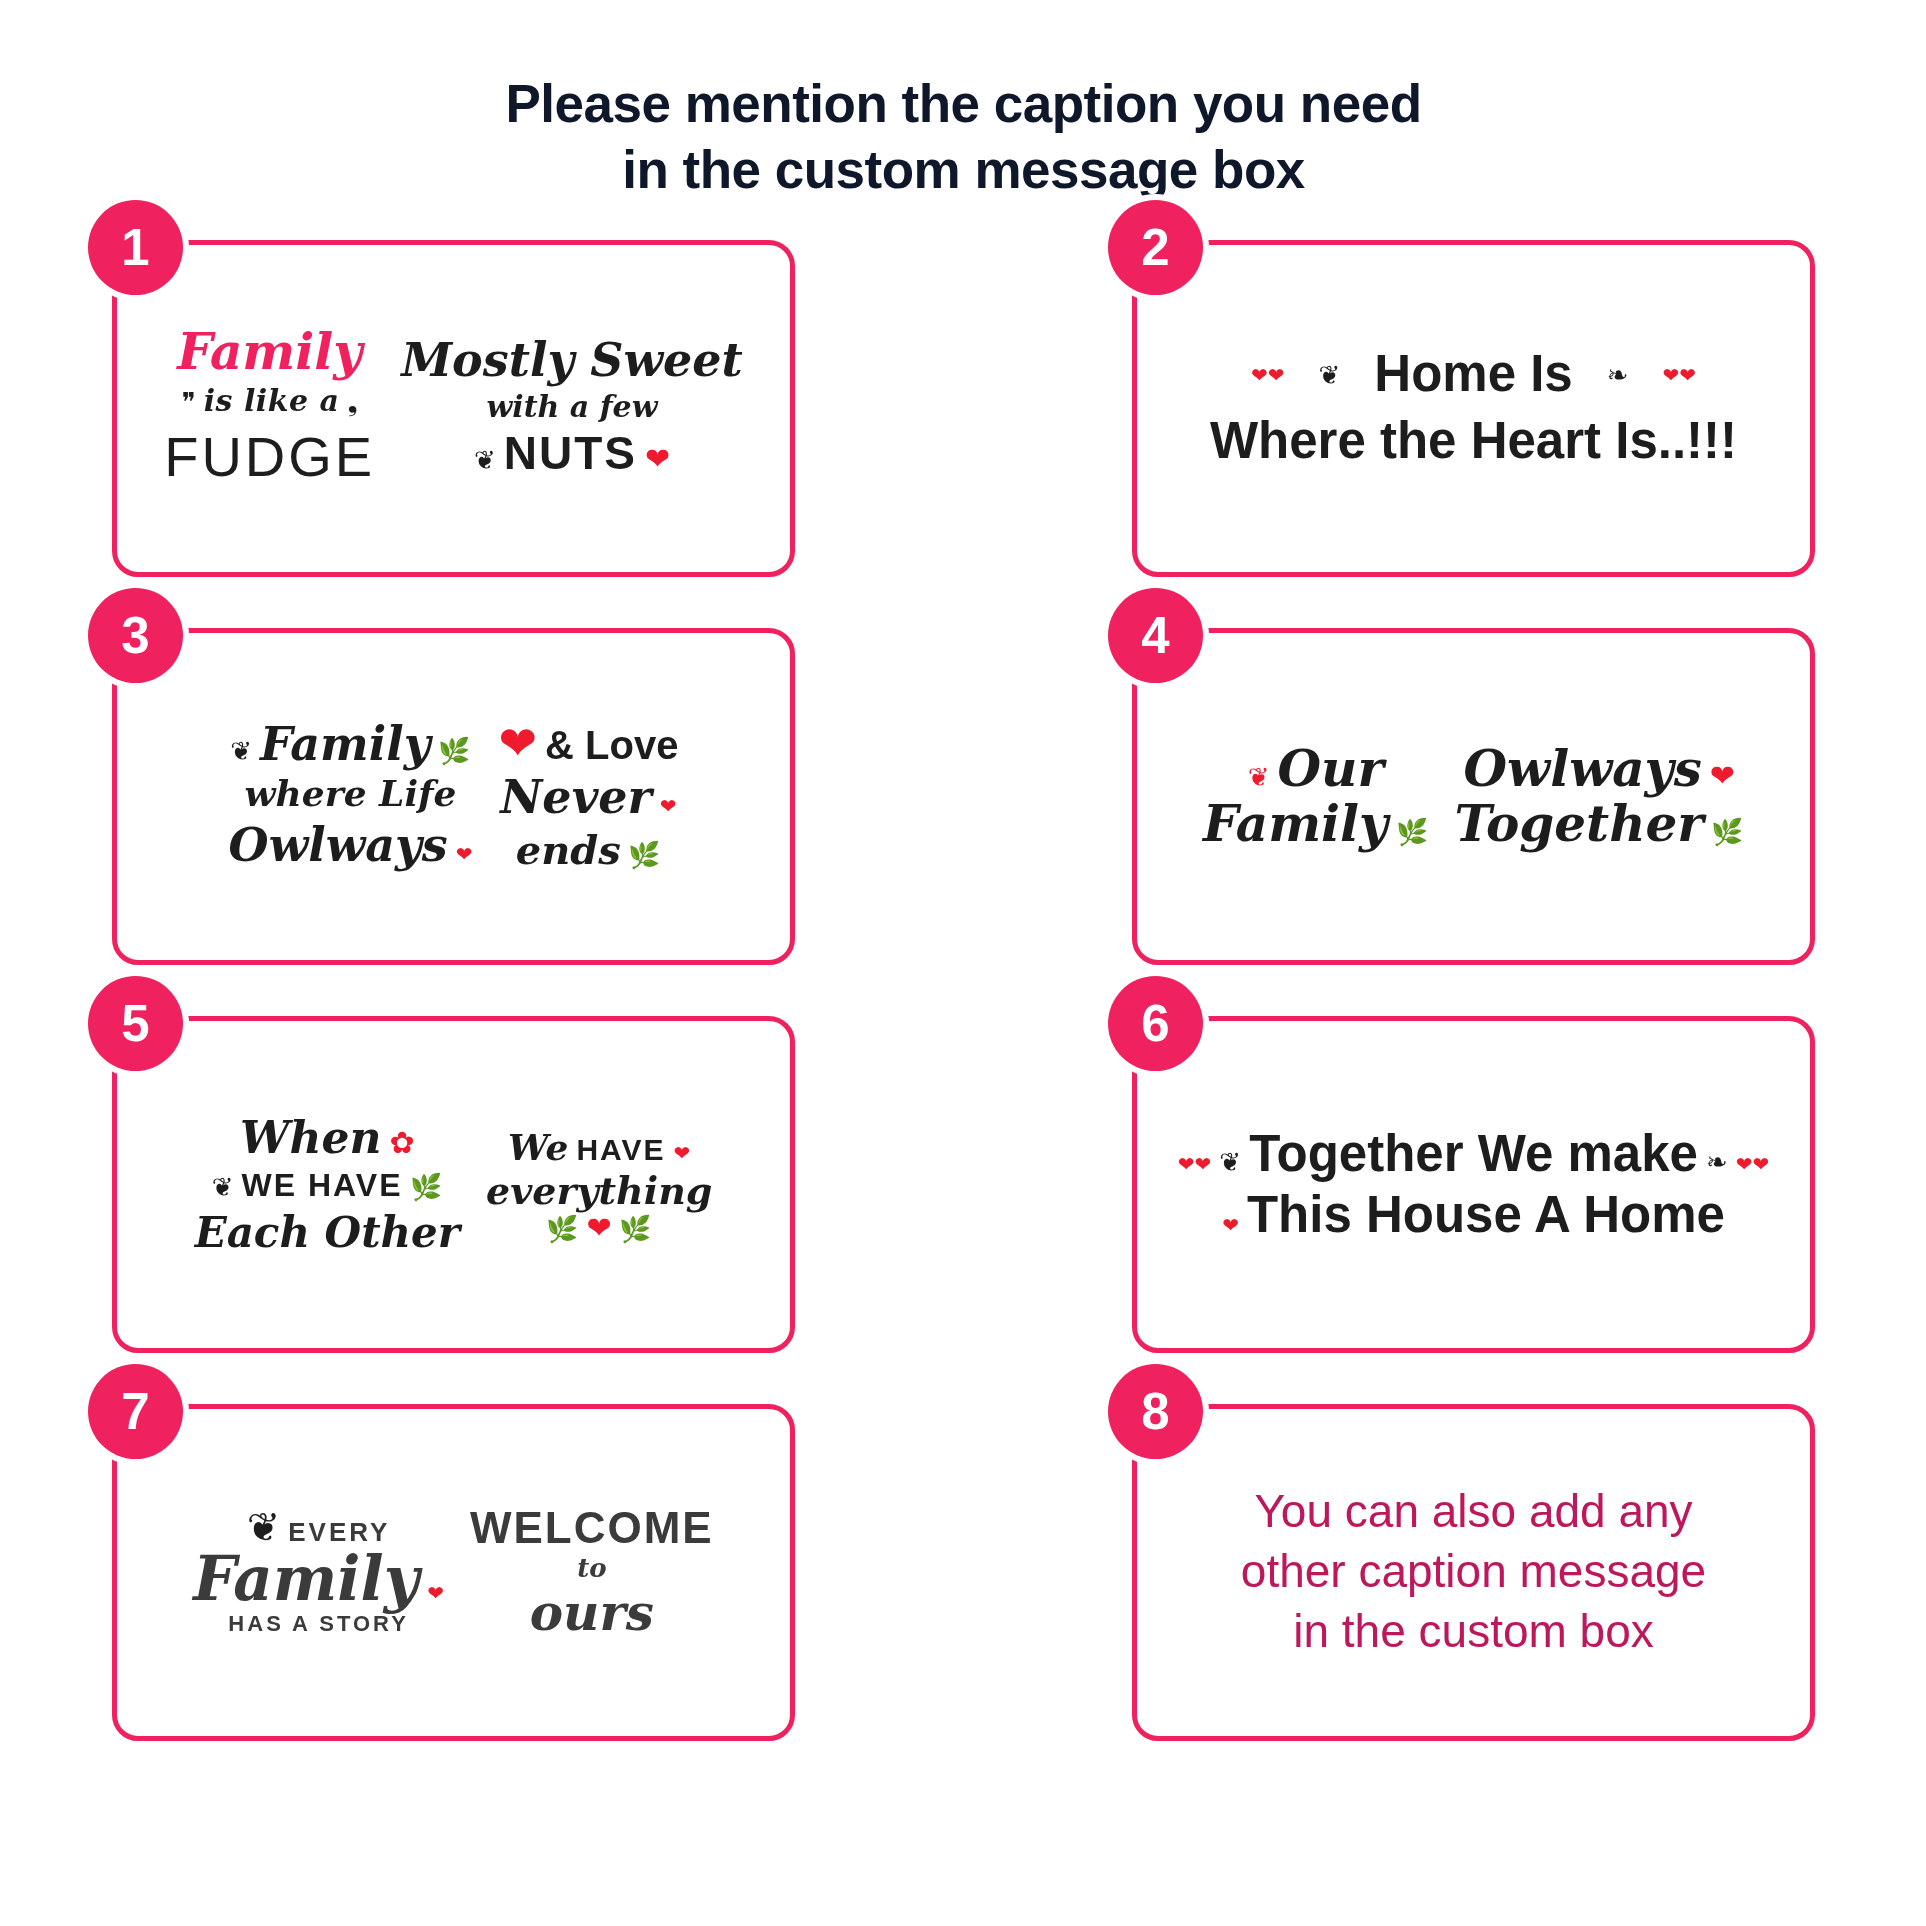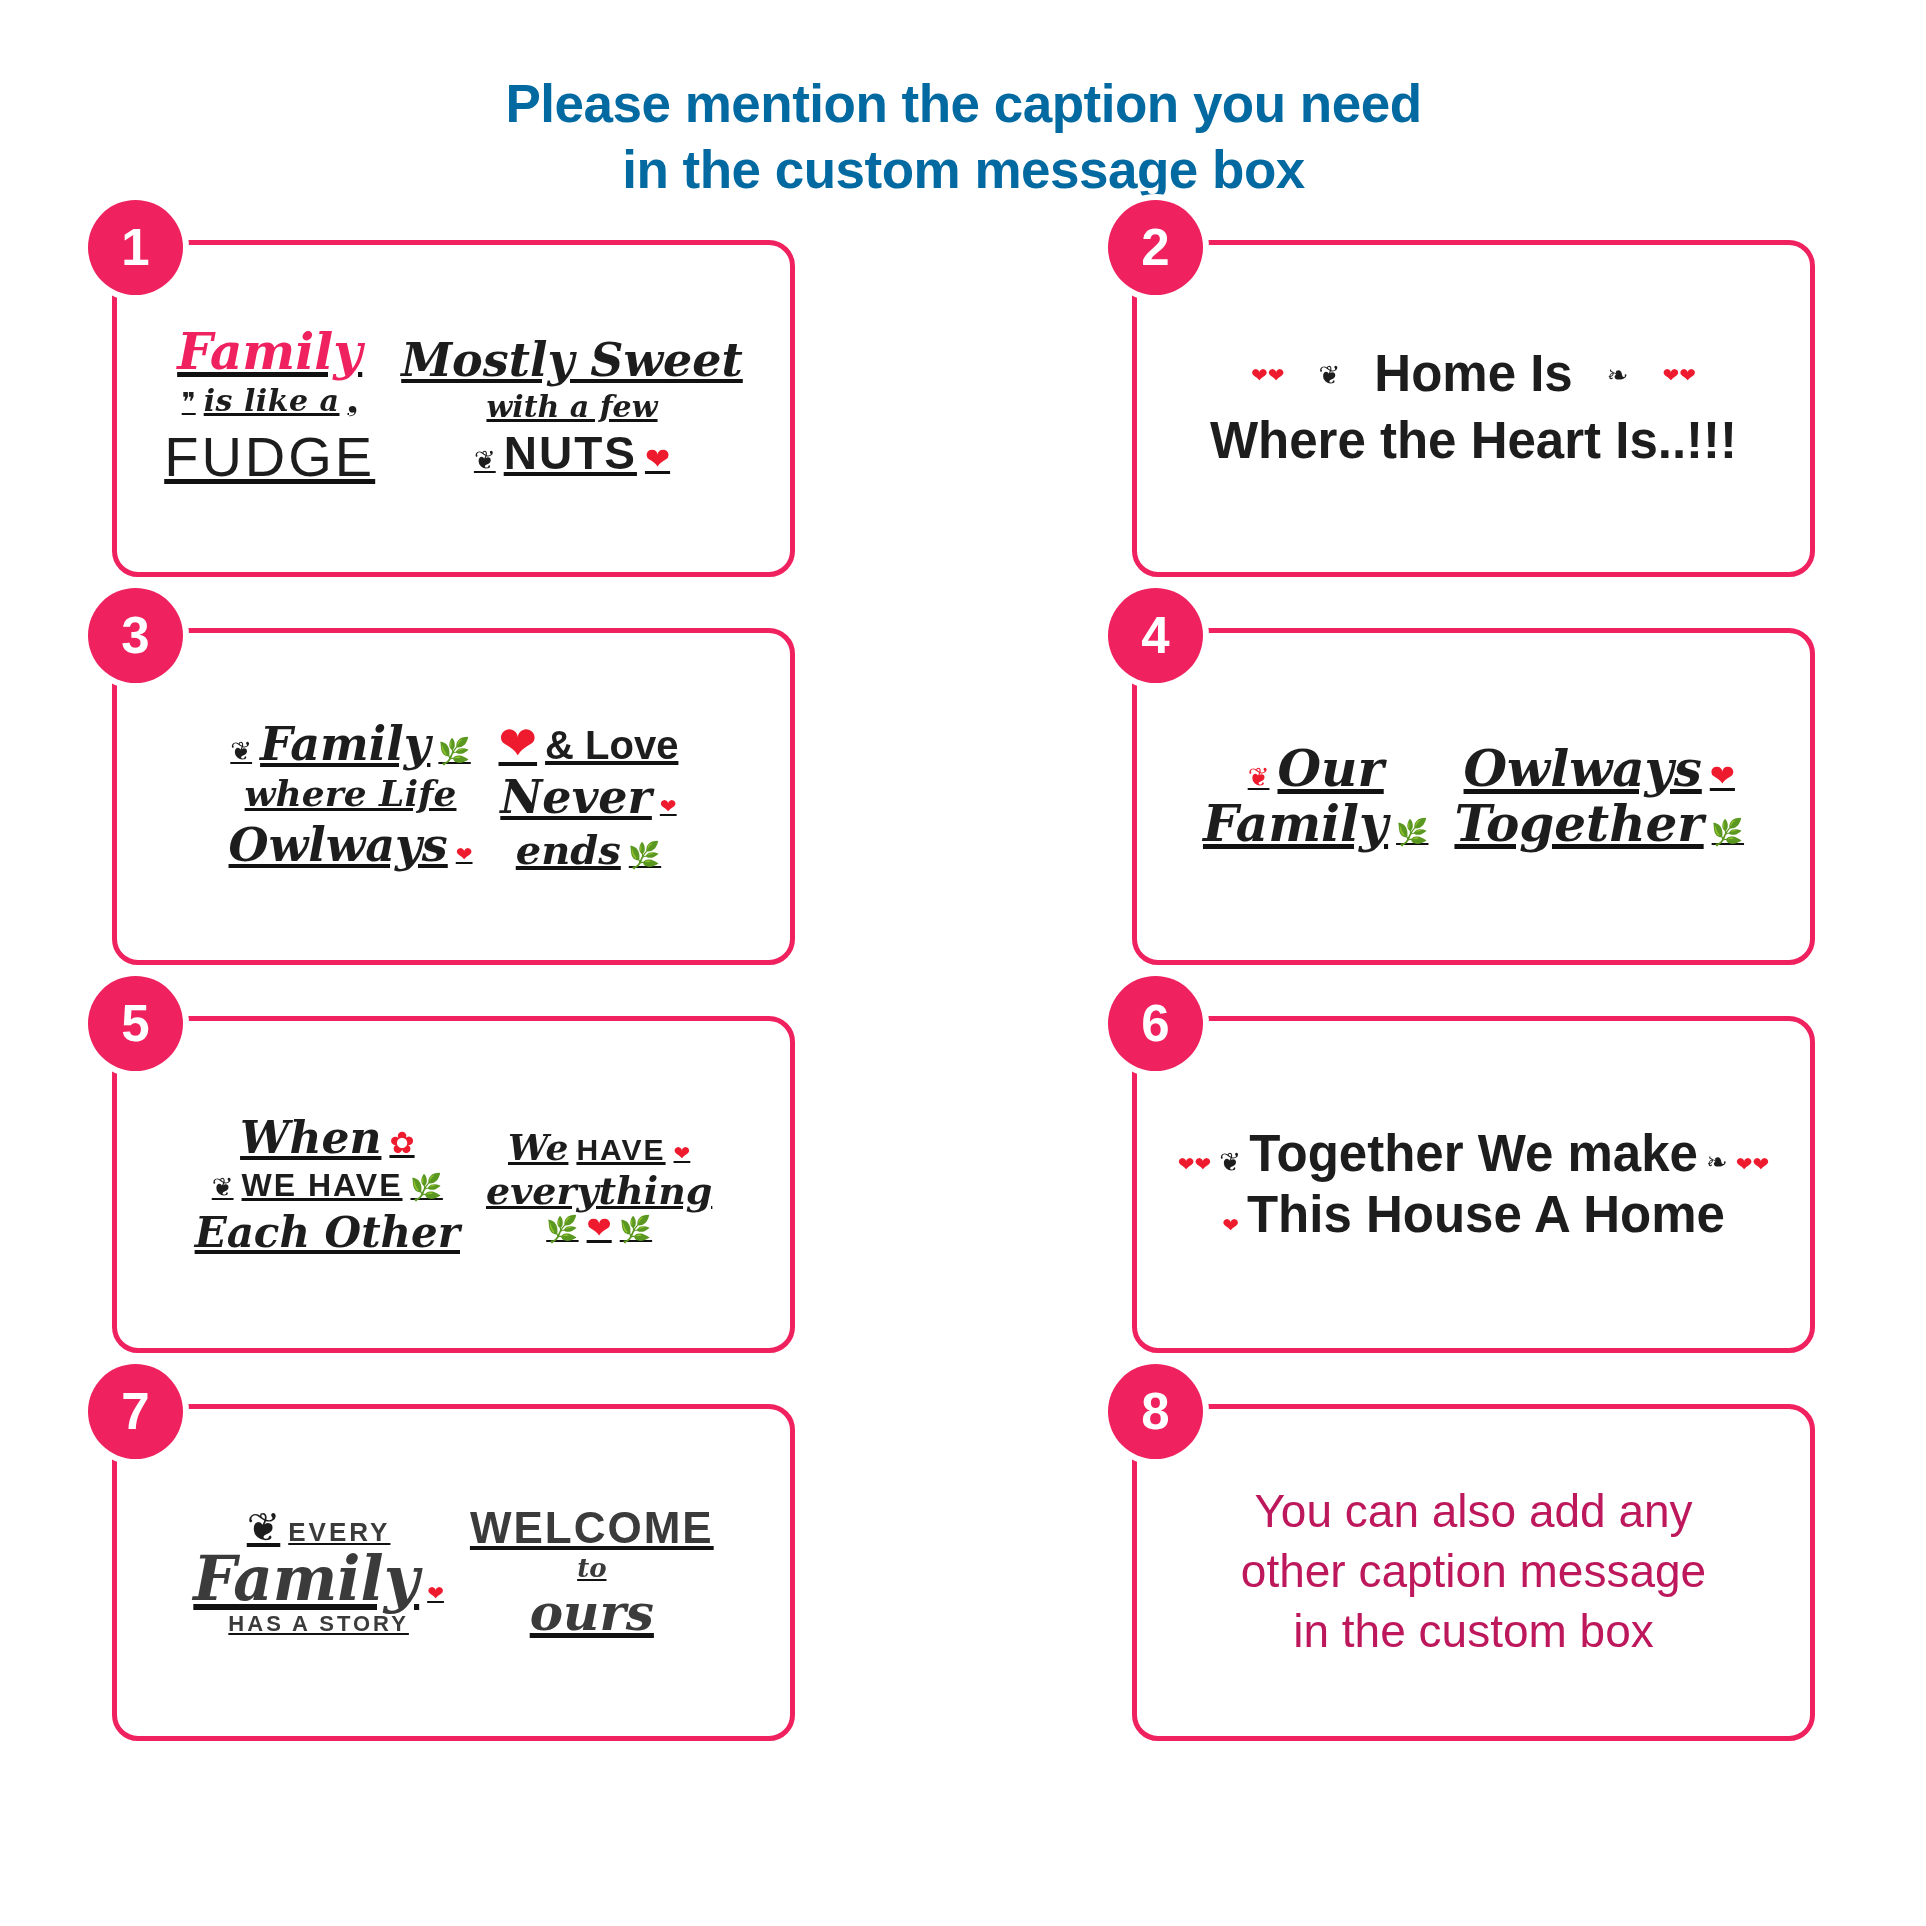--- a/index.html
+++ b/index.html
@@ -16,21 +16,21 @@
     position: relative;
   }
 
   .page-title {
     text-align: center;
     font-size: 53px;
     font-weight: bold;
     line-height: 1.25;
     letter-spacing: -0.5px;
     padding-top: 71px;
-    color: #0369a1;
+    color: #0f172a;
   }
   .page-title .line { display: block; }
 
   .grid {
     position: relative;
     margin: 36px auto 0 auto;
     width: 1703px;
   }
 
   .row {
@@ -90,21 +90,20 @@
     align-items: center;
     justify-content: center;
     gap: 26px;
     width: 100%;
   }
   .col {
     display: flex;
     flex-direction: column;
     align-items: center;
     justify-content: space-between;
-    text-decoration: underline;
   }
 
   
   .script {
     font-family: "DejaVu Serif", serif;
     font-style: italic;
     font-weight: bold;
   }
   .sans-bold {
     font-family: "Liberation Sans", sans-serif;

